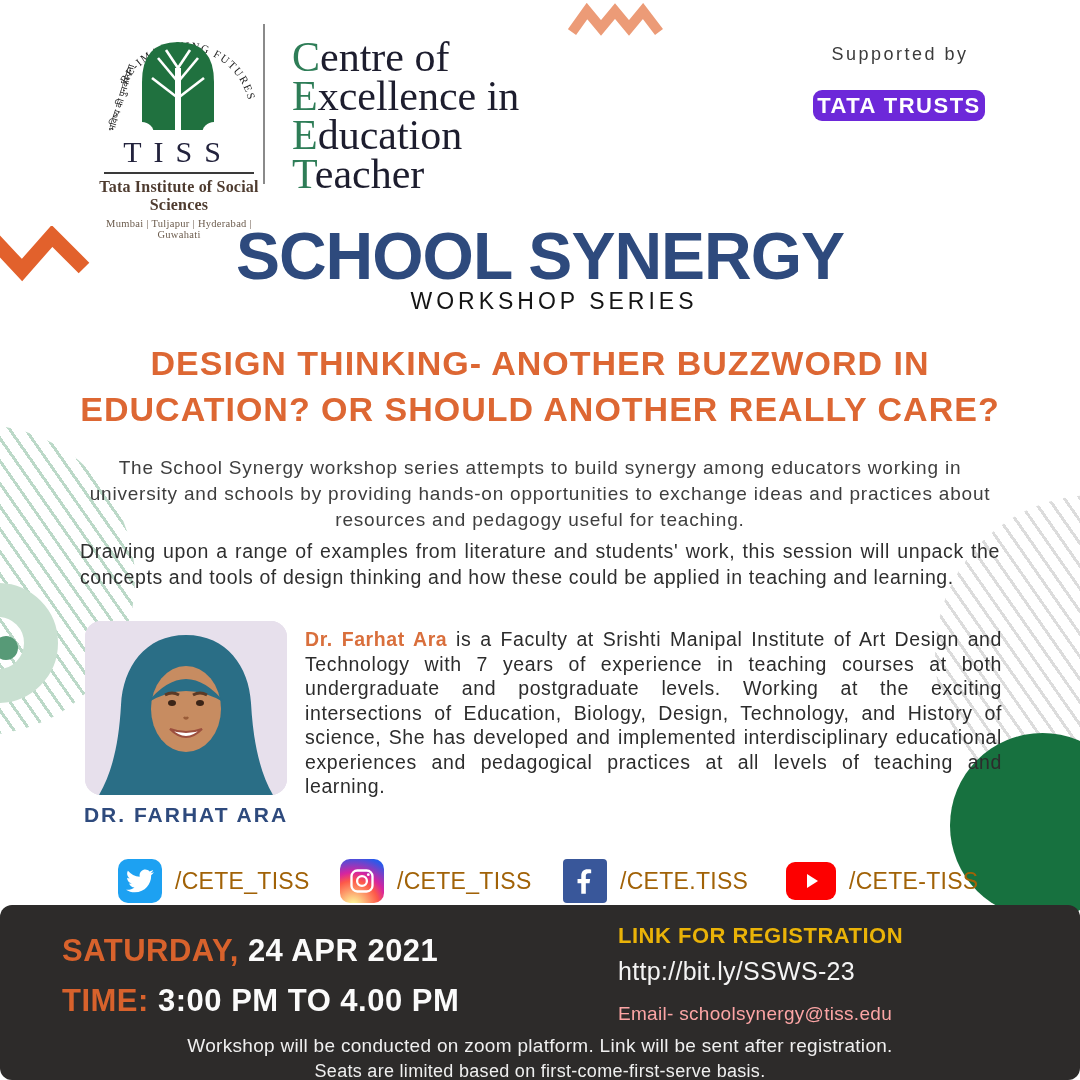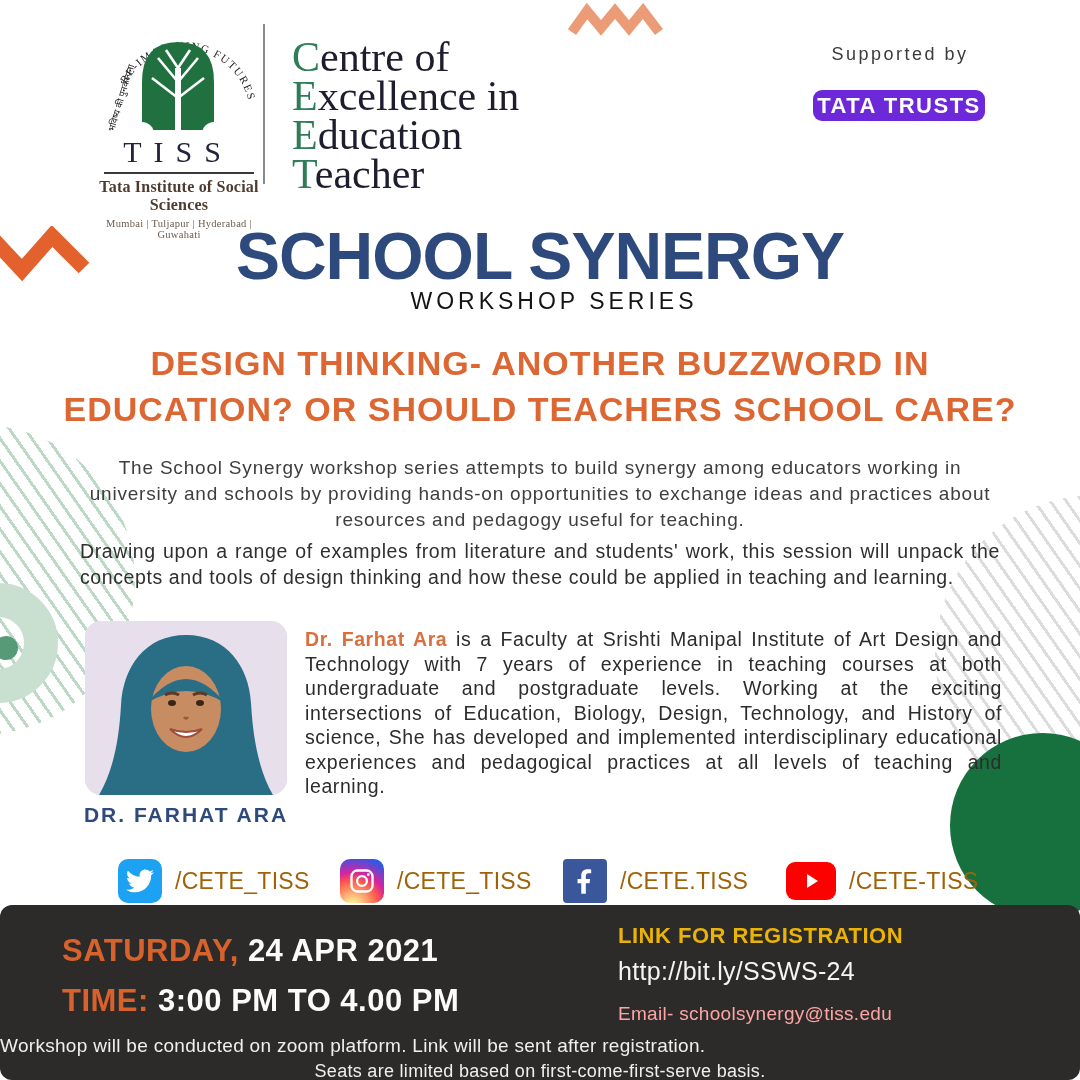--- a/index.html
+++ b/index.html
@@ -79,21 +79,21 @@
   .footer-bar { position:absolute; left:0; top:905px; width:1080px; height:175px; background:#2d2b2a;border-radius:12px; }
   .sched-line { position:absolute; font-weight:800; font-size:31px; letter-spacing:0.5px; white-space:nowrap; }
   .sched-day  { left:62px; top:28px; }
   .sched-time { left:62px; top:78px; }
   .orange-txt { color:#d8622c; }
   .white-txt  { color:#fbfbfb; }
   .reg-heading { position:absolute; left:618px; top:18px; font-size:22px; font-weight:700;
     letter-spacing:0.5px; color:#eab308; }
   .reg-url   { position:absolute; left:618px; top:52px; font-size:25px; color:#f4f4f4; letter-spacing:0.3px; }
   .reg-email { position:absolute; left:618px; top:90px; font-size:19px; color:#fca5a5; letter-spacing:0.3px;margin-top:8px; }
-  .note1 { position:absolute; left:0; top:130px; width:100%; text-align:left; font-size:19px; color:#efefef; letter-spacing:0.3px; }
+  .note1 { position:absolute; left:0; top:130px; width:100%; text-align:center; font-size:19px; color:#efefef; letter-spacing:0.3px; }
   .note2 { position:absolute; left:0; top:156px; width:100%; text-align:center; font-size:18px; color:#efefef; letter-spacing:0.3px; }
 </style>
 </head>
 <body>
 
 <div id="poster">
 
   <svg class="zigzag" style="left:568px; top:3px;" width="96" height="34" viewBox="0 0 96 34">
     <polyline points="4,29 19,8 33,25 47,8 61,25 75,8 91,29" fill="none" stroke="#ec9b77" stroke-width="10"></polyline>
   </svg>
@@ -145,21 +145,21 @@
     <div><span class="cete-initial">T</span><span>eacher</span></div>
   </div>
 
   <div class="supported-by">Supported by</div>
   <div class="sponsor-box">TATA TRUSTS</div>
 
   <div class="main-title">SCHOOL SYNERGY</div>
   <div class="series">WORKSHOP SERIES</div>
   <div class="topic">
     <span style="display:block">DESIGN THINKING- ANOTHER BUZZWORD IN</span>
-    <span style="display:block">EDUCATION? OR SHOULD TEACHERS SCHOOL CARE?</span>
+    <span style="display:block">EDUCATION? OR SHOULD ANOTHER REALLY CARE?</span>
   </div>
 
   <div class="para1">The School Synergy workshop series attempts to build synergy among educators working in university and schools by providing hands-on opportunities to exchange ideas and practices about resources and pedagogy useful for teaching.</div>
   <div class="para2">Drawing upon a range of examples from literature and students' work, this session will unpack the concepts and tools of design thinking and how these could be applied in teaching and learning.</div>
 
   <div class="photo">
     <svg width="202" height="174" viewBox="0 0 202 174">
       <rect width="202" height="174" fill="#e7e0ec"></rect>
       <path d="M101,14 C60,14 38,46 36,84 C34,120 28,150 14,174 L188,174 C174,150 168,118 166,82 C164,46 142,14 101,14 Z" fill="#2a6e86"></path>
       <ellipse cx="101" cy="88" rx="35" ry="43" fill="#c78c61"></ellipse>
@@ -221,19 +221,19 @@
   </div>
 
   <div class="footer-bar">
     <div class="sched-line sched-day">
       <span class="orange-txt">SATURDAY,</span><span class="white-txt"> 24 APR 2021</span>
     </div>
     <div class="sched-line sched-time">
       <span class="orange-txt">TIME:</span><span class="white-txt"> 3:00 PM TO 4.00 PM</span>
     </div>
     <div class="reg-heading">LINK FOR REGISTRATION</div>
-    <div class="reg-url">http://bit.ly/SSWS-24</div>
+    <div class="reg-url">http://bit.ly/SSWS-23</div>
     <div class="reg-email">Email- schoolsynergy@tiss.edu</div>
     <div class="note1">Workshop will be conducted on zoom platform. Link will be sent after registration.</div>
     <div class="note2">Seats are limited based on first-come-first-serve basis.</div>
   </div>
 
 </div>
 
 </body></html>

